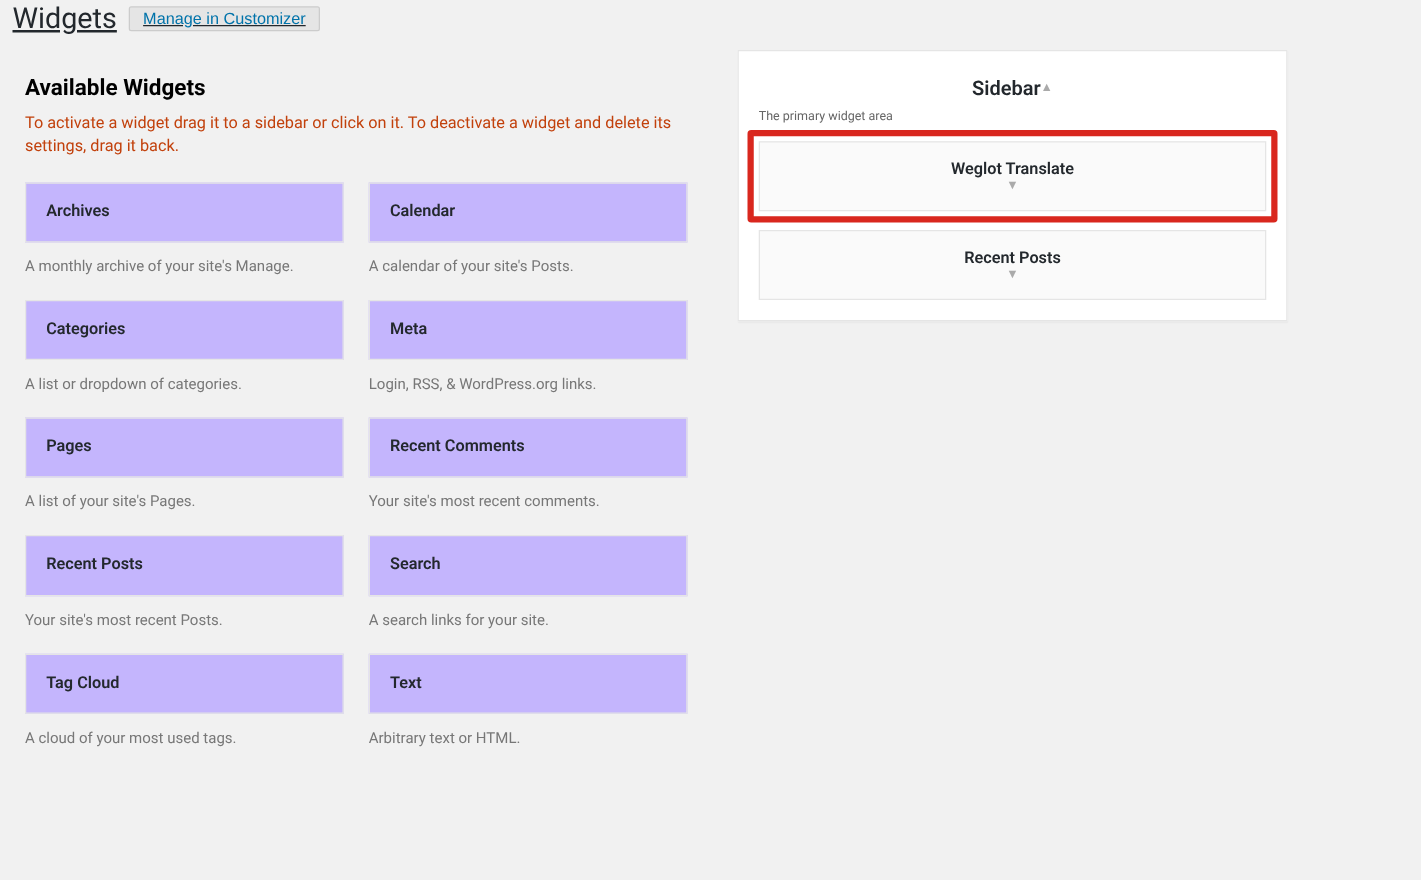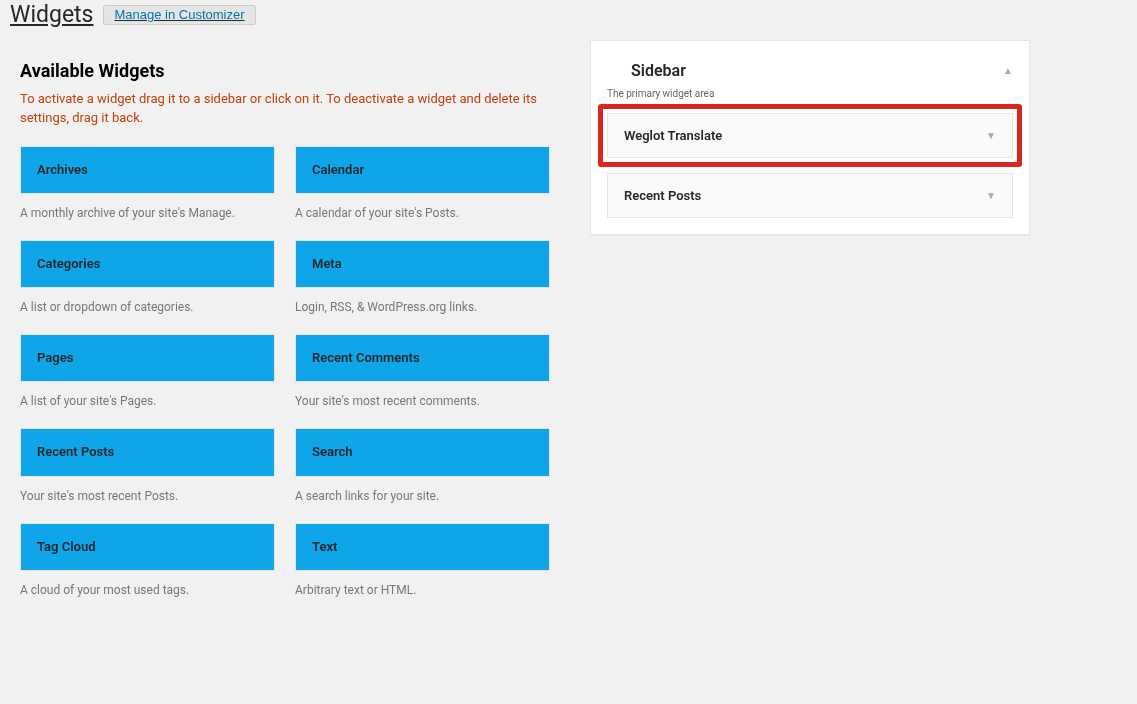--- a/index.html
+++ b/index.html
@@ -63,21 +63,21 @@
     .widget-grid {
       display: grid;
       grid-template-columns: 1fr 1fr;
       column-gap: 20px;
       row-gap: 0;
     }
     .widget-cell {
       margin-bottom: 18px;
     }
     .widget-box {
-      background: #0ea5e9;
+      background: #c4b5fd;
       border: 1px solid #e5e5e5;
       padding: 14px 16px;
       cursor: pointer;
       font-size: 13px;
       font-weight: 600;
       color: #23282d;
       line-height: 1.4;
     }
     .widget-desc {
       color: #777;
@@ -86,25 +86,24 @@
       line-height: 1.5;
     }
     .sidebar-panel {
       background: #fff;
       border: 1px solid #e5e5e5;
       box-shadow: 0 1px 1px rgba(0,0,0,0.04);
       padding: 12px 16px 16px;
     }
     .sidebar-header {
       display: flex;
-      justify-content: space-between;
+      justify-content: center;
       align-items: center;
       padding: 8px 0;
       cursor: pointer;
-      margin-left: 24px;
     }
     .sidebar-title {
       font-size: 16px;
       font-weight: 600;
       color: #23282d;
     }
     .sidebar-arrow {
       color: #aaa;
       font-size: 10px;
     }
@@ -120,20 +119,21 @@
       display: flex;
       justify-content: space-between;
       align-items: center;
       cursor: pointer;
       font-weight: 600;
       font-size: 13px;
       margin-bottom: 10px;
     }
     .sidebar-widget:last-child {
       margin-bottom: 0;
+      flex-direction: column;
     }
     .sidebar-widget-arrow {
       color: #aaa;
       font-size: 10px;
     }
     .highlight-red-sidebar {
       border: 5px solid #d9271e;
       border-radius: 3px;
       padding: 4px;
       margin: -9px -9px 6px -9px;

